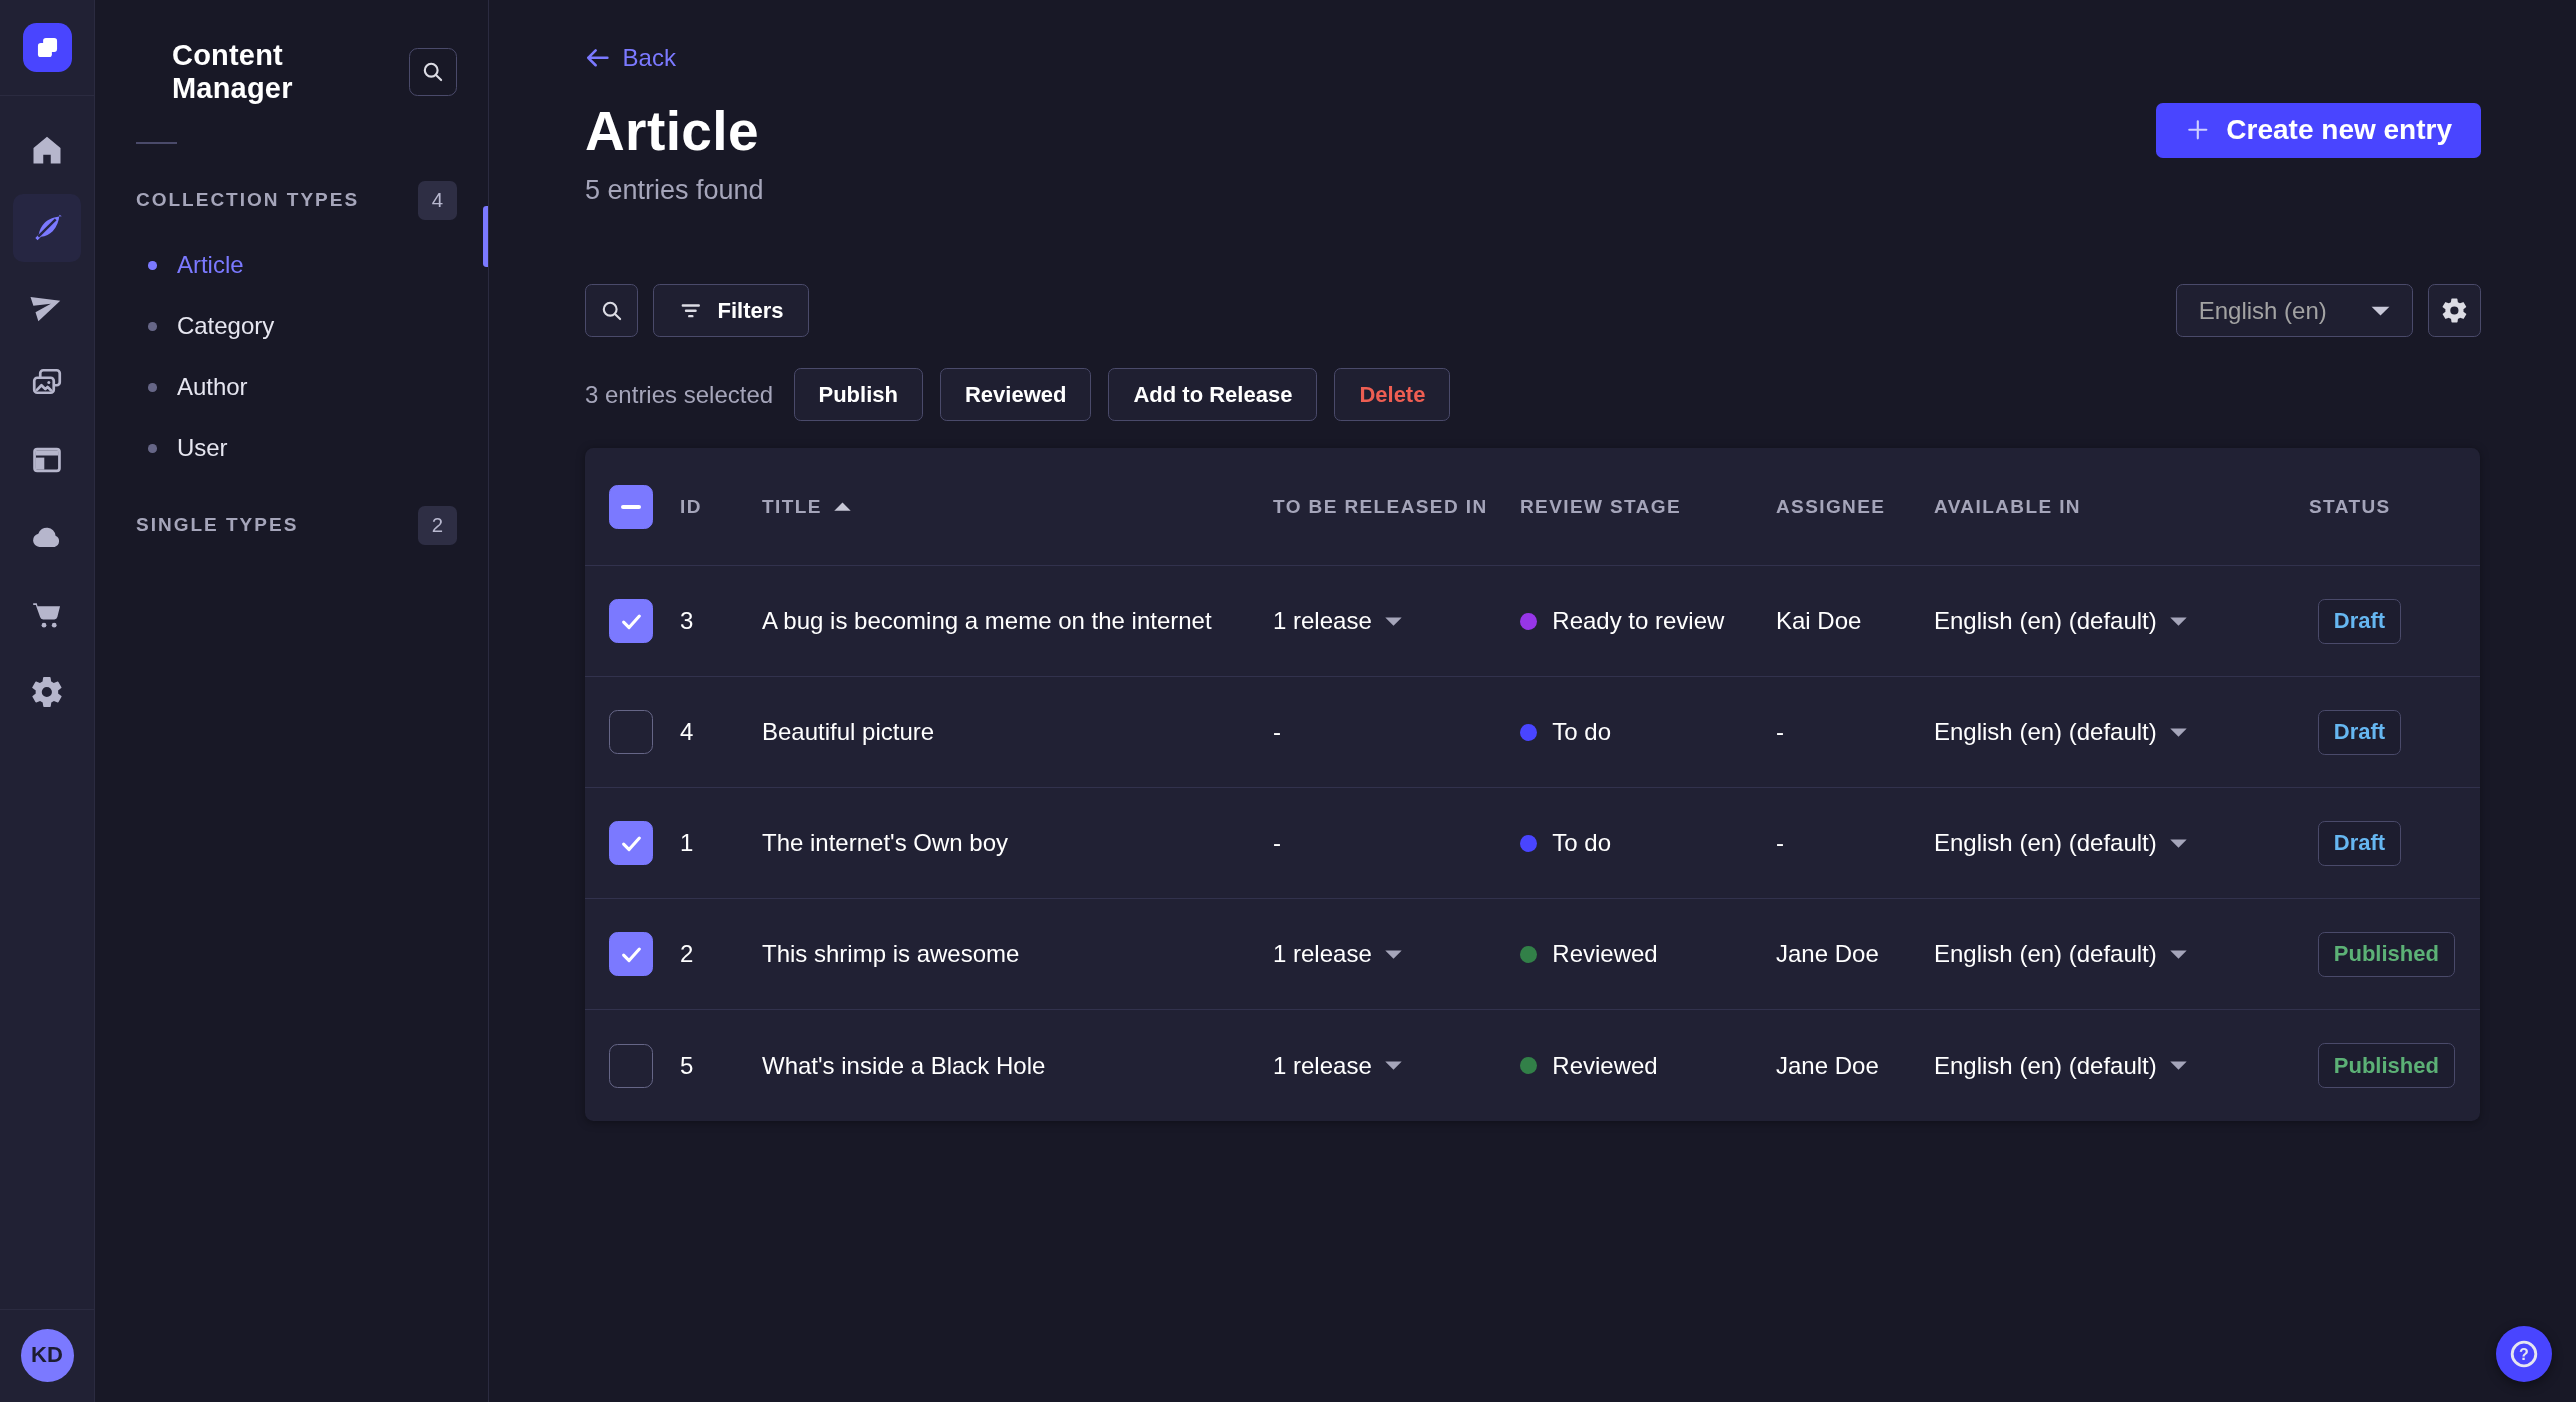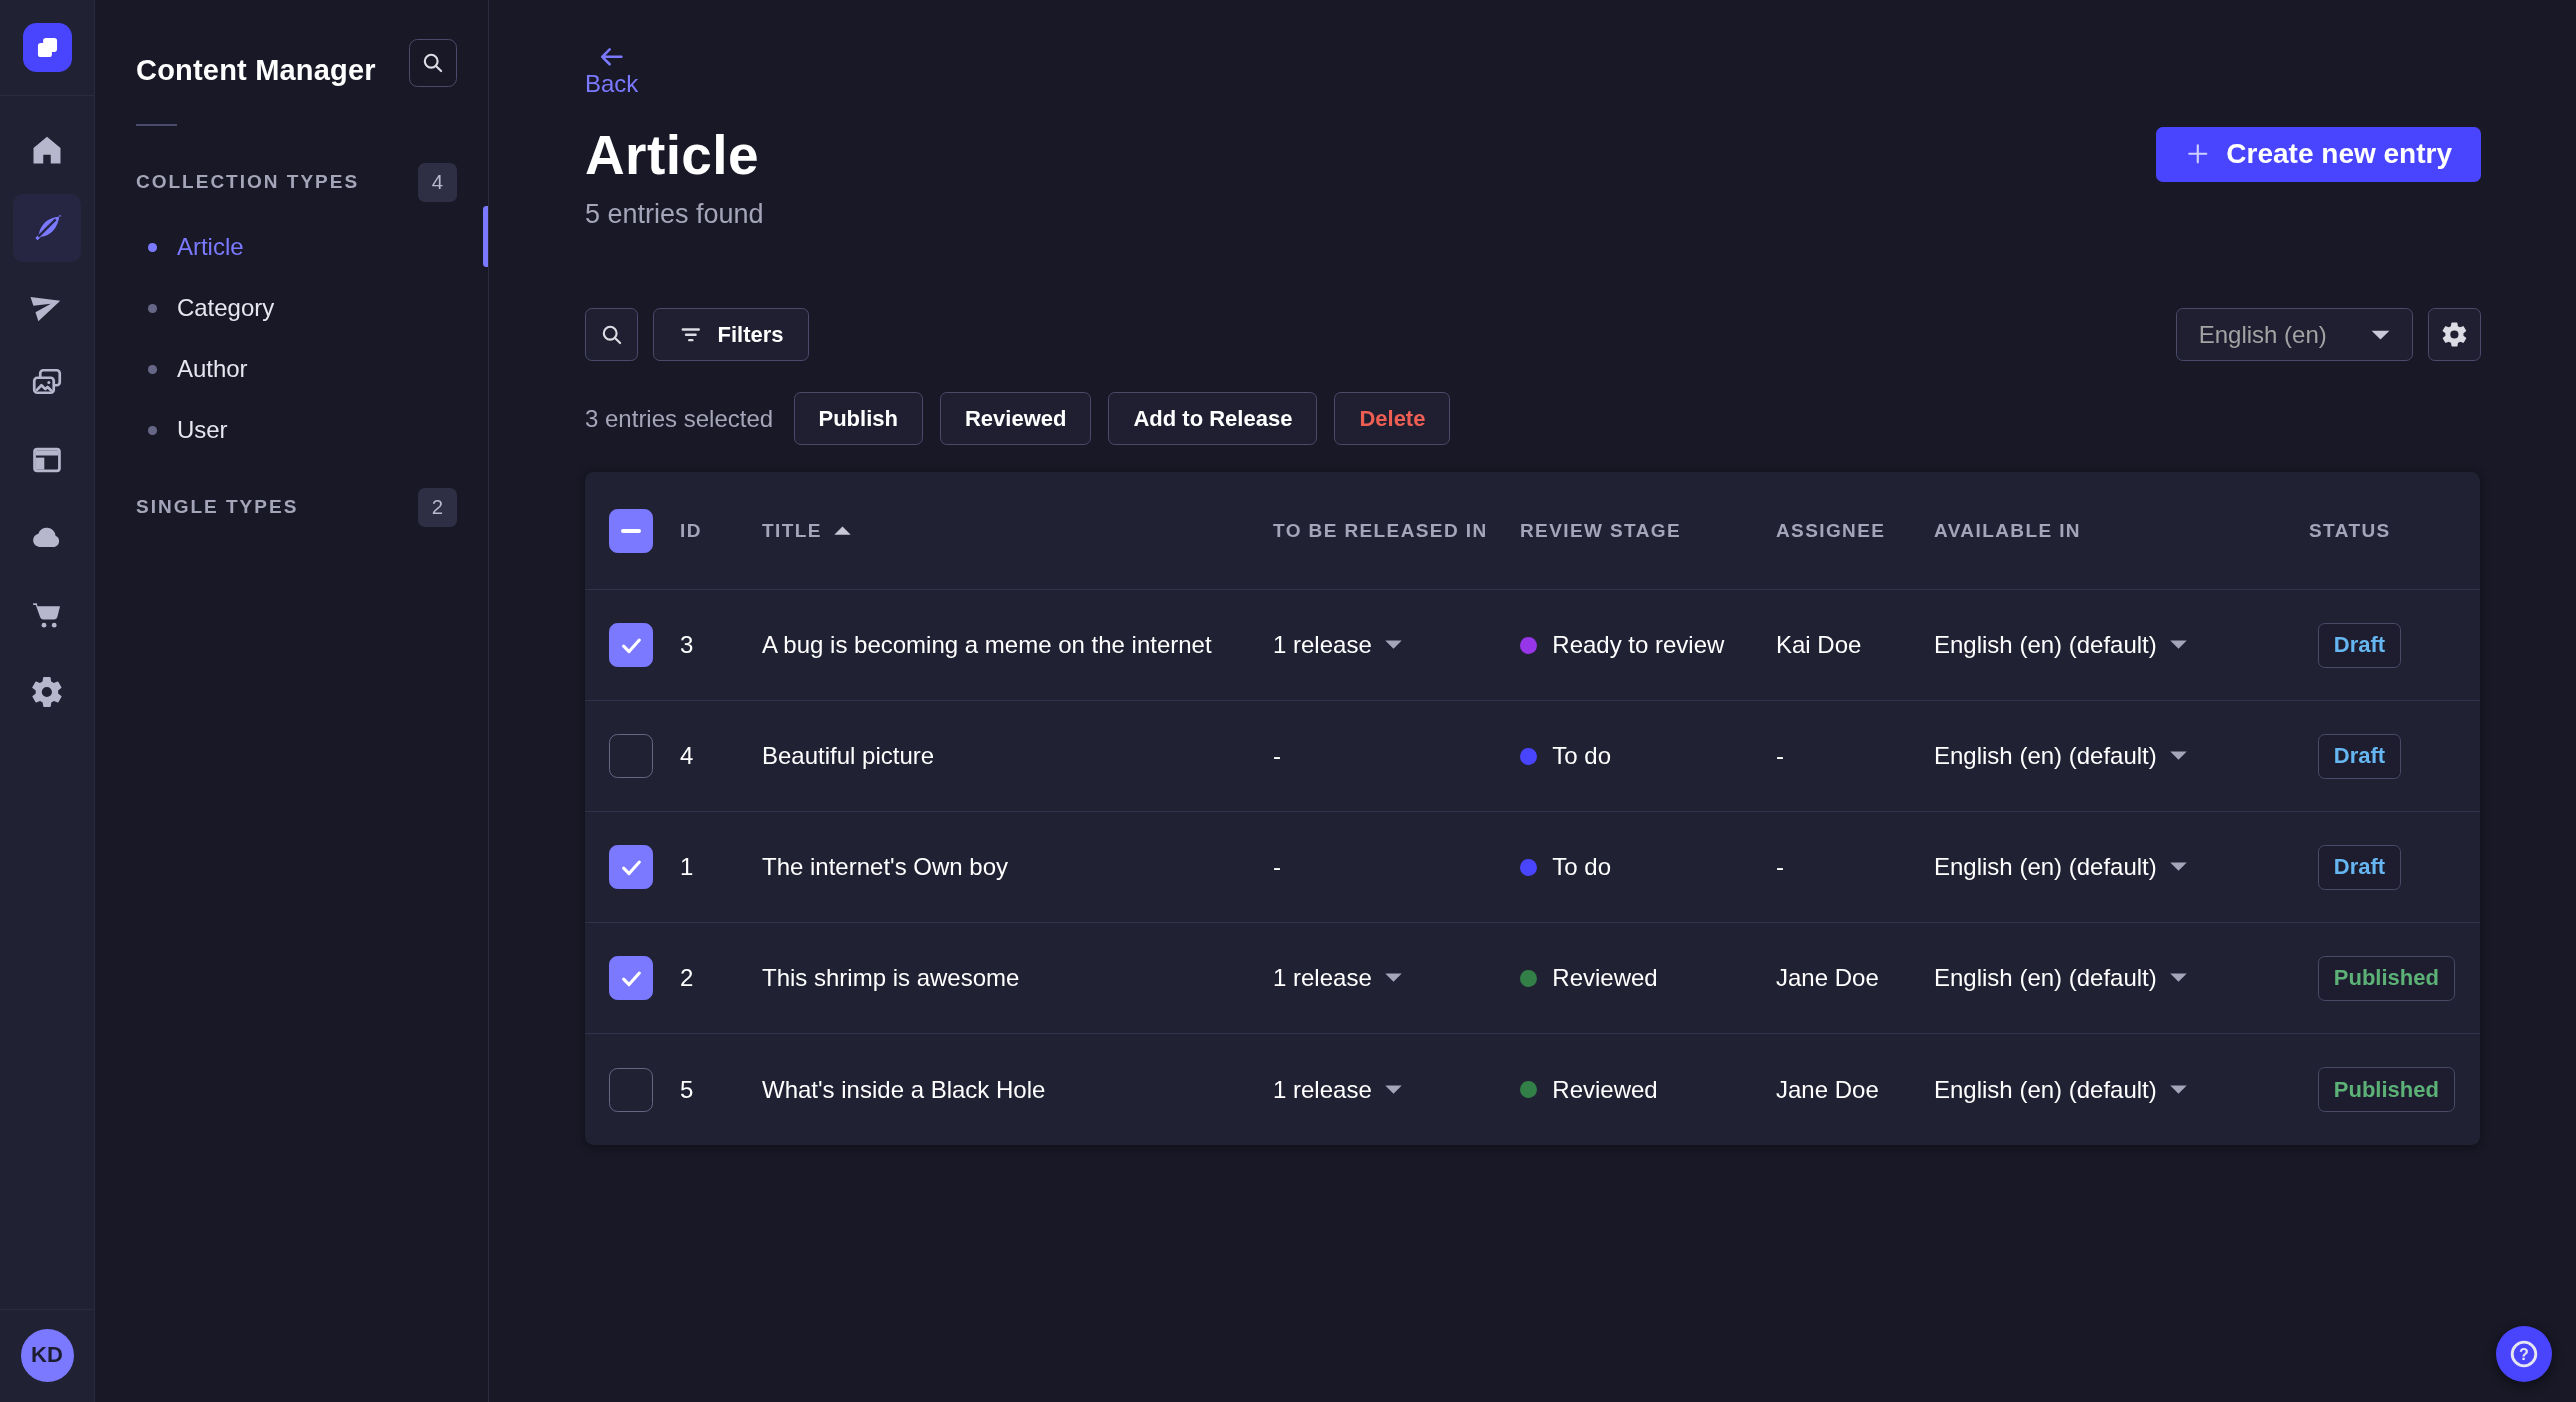--- a/index.html
+++ b/index.html
@@ -22,22 +22,22 @@
     justify-content:center; color:#b6b6cc; margin-bottom:9.4px; cursor:pointer; }
   .nav-btn.active { background:#262642; color:#7b79ff; }
   .nav-spacer { flex:1; }
   .nav-footer { width:100%; border-top:0.9px solid #2b2b40; padding:19px 0 20.4px;
     display:flex; justify-content:center; }
   .avatar { width:53px; height:53px; border-radius:50%; background:#7b79ff; color:#1d1d31;
     font-weight:700; font-size:22px; display:flex; align-items:center; justify-content:center; }
 
   
   .subnav { width:394px; background:#181826; border-right:0.9px solid #2b2b40; position:relative; }
-  .subnav-header { display:flex; align-items:flex-end; justify-content:space-between;
-    padding:39px 31px 0 41px; }
+  .subnav-header { display:flex; align-items:center; justify-content:space-between;
+    padding:39px 31px 0 41px;margin-left:36px; }
   .subnav-title { font-size:29px; font-weight:700; letter-spacing:0.2px; }
   .icon-sq-btn { width:48px; height:48px; border-radius:8.5px; border:0.9px solid #4a4a6a;
     background:transparent; color:#dcdce4; display:flex; align-items:center; justify-content:center; cursor:pointer; }
   .divider-short { width:41px; height:1.7px; background:#4a4a6a; margin:37px 0 0 41px; }
   .section { margin-top:37px; }
   .section--single { margin-top:27px; }
   .section-head { display:flex; align-items:center; justify-content:space-between;
     padding:0 31px 0 41px; }
   .section-label { font-size:19px; font-weight:700; letter-spacing:2px; color:#a5a5ba; }
   .count-badge { min-width:39px; height:39px; padding:0 8.5px; border-radius:6.8px; background:#2e2e44;
@@ -46,22 +46,22 @@
   .section li { height:61px; display:flex; align-items:center; padding-left:53px; gap:20.4px;
     font-size:24px; color:#e6e6f0; cursor:pointer; }
   .bullet { width:8.5px; height:8.5px; border-radius:50%; background:#666687; flex:none; }
   .section li.active { color:#7b79ff; }
   .section li.active .bullet { background:#7b79ff; }
   .active-bar { position:absolute; right:0; top:206px; width:5.1px; height:61px;
     background:#7b79ff; border-radius:3.4px 0 0 3.4px; }
 
   
   main { flex:1; padding:44px 95px 0 96px; position:relative; }
-  .back-row { display:inline-flex; align-items:center; color:#7b79ff;
-    font-size:24px; cursor:pointer;flex-direction:column; }
+  .back-row { display:inline-flex; align-items:center; gap:12px; color:#7b79ff;
+    font-size:24px; cursor:pointer; }
   .page-head { margin-top:25.6px; display:flex; justify-content:space-between; align-items:flex-start; }
   .page-title { font-size:55px; font-weight:700; letter-spacing:0.4px; }
   .page-subtitle { margin-top:12px; font-size:27px; color:#a5a5ba; }
   .btn-primary { height:55px; padding:0 29px; border:none; border-radius:6.8px; background:#4945ff;
     color:#fff; font-size:28px; font-weight:600; display:flex; align-items:center; gap:15.3px;
     cursor:pointer; margin-top:3.4px; font-family:inherit; }
   .btn-primary svg { color:#cfcfff; }
 
   .toolbar { margin-top:78px; display:flex; justify-content:space-between; align-items:center; }
   .toolbar-left, .toolbar-right { display:flex; gap:15.3px; align-items:flex-end; }

